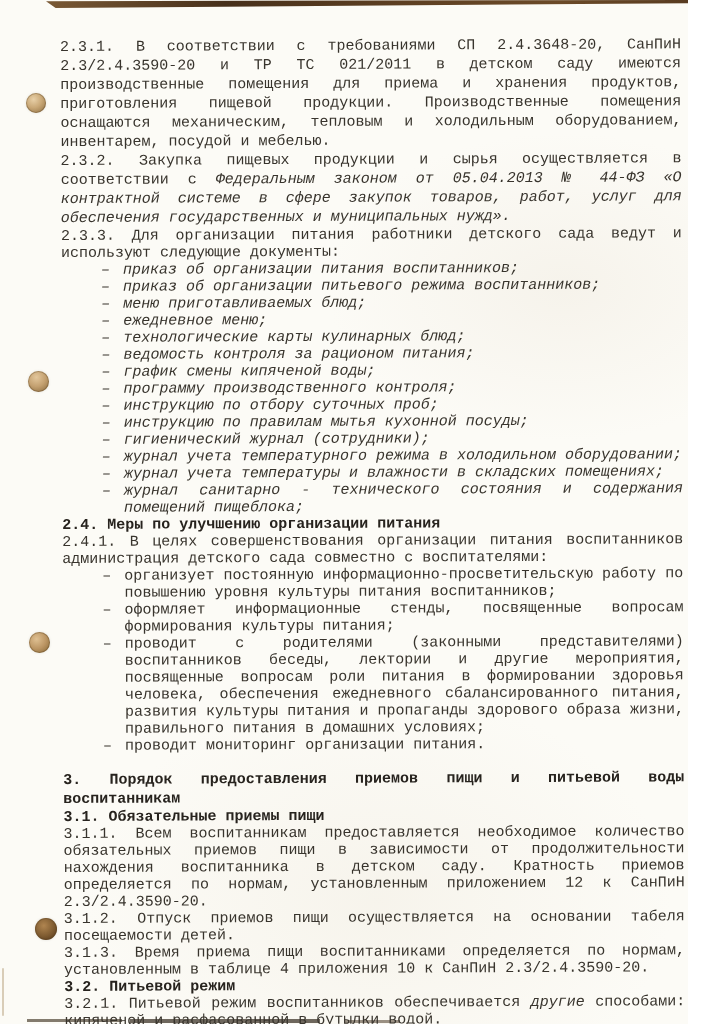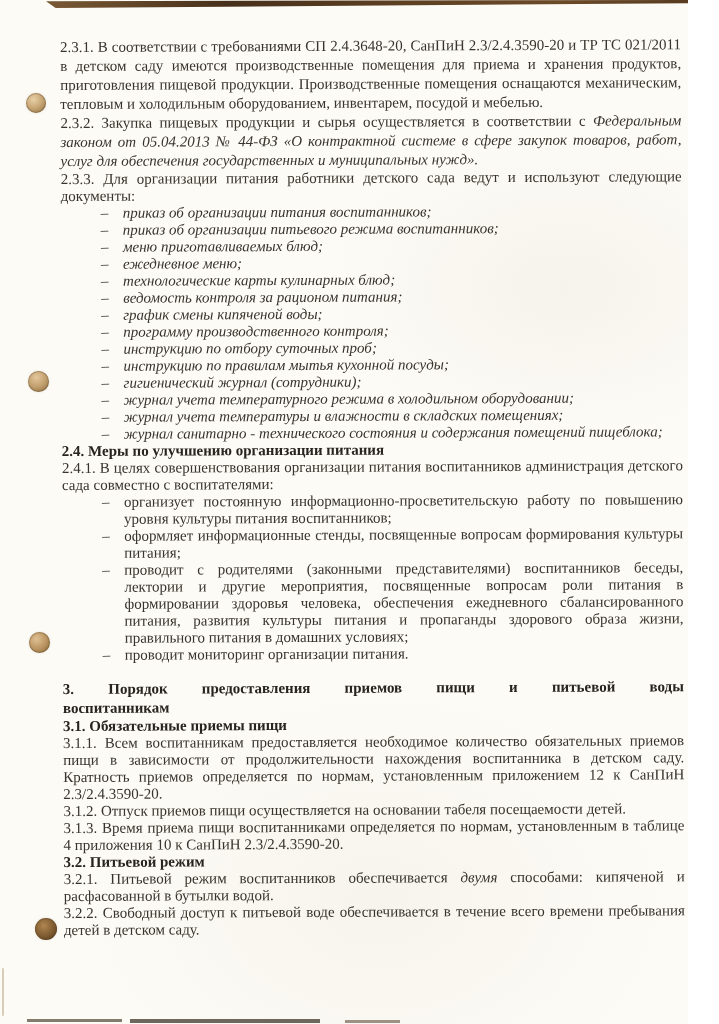--- a/index.html
+++ b/index.html
@@ -4,21 +4,21 @@
 <style>
   html, body { margin:0; padding:0; background:#ffffff; }
   .page {
     position:relative;
     width:688px; height:1024px;
     overflow:hidden;
     background:
       radial-gradient(ellipse 340px 220px at 82% 28%, rgba(241,236,226,.55), rgba(241,236,226,0) 70%),
       radial-gradient(ellipse 420px 300px at 55% 88%, rgba(243,239,229,.6), rgba(243,239,229,0) 70%),
       #fcfbf6;
-    font-family:Liberation Serif, serif;
+    font-family:Liberation Mono, monospace;
   }
 
   
   .top-strip {
     position:absolute; left:46px; right:0; top:0; height:8px;
     background:linear-gradient(90deg,#7a5935,#47301b 28%,#5d3f22 55%,#6b4a28 80%,#583b20);
     clip-path:polygon(0 15%, 100% 0, 100% 40%, 1.5% 100%);
     box-shadow:0 1px 2px rgba(160,130,90,.35);
   }
   .right-line-1 { position:absolute; left:714px; top:190px; width:2px; height:182px; background:#6d5338; opacity:.8; }
@@ -170,17 +170,17 @@
       <span class="h3-line1">3. Порядок предоставления приемов пищи и питьевой воды</span>
       <span class="h3-line2">воспитанникам</span>
     </div>
 
     <p class="bold-heading h31">3.1. Обязательные приемы пищи</p>
     <p>3.1.1. Всем воспитанникам предоставляется необходимое количество обязательных приемов пищи в зависимости от продолжительности нахождения воспитанника в детском саду. Кратность приемов определяется по нормам, установленным приложением 12 к СанПиН 2.3/2.4.3590-20.</p>
     <p>3.1.2. Отпуск приемов пищи осуществляется на основании табеля посещаемости детей.</p>
     <p>3.1.3. Время приема пищи воспитанниками определяется по нормам, установленным в таблице 4 приложения 10 к СанПиН 2.3/2.4.3590-20.</p>
 
     <p class="bold-heading h32">3.2. Питьевой режим</p>
-    <p><span>3.2.1. Питьевой режим воспитанников обеспечивается </span><span class="italic">двумя</span><span> способами: кипяченой и расфасованной в бутылки водой.</span></p>
+    <p><span>3.2.1. Питьевой режим воспитанников обеспечивается </span><span class="italic">другие</span><span> способами: кипяченой и расфасованной в бутылки водой.</span></p>
     <p>3.2.2. Свободный доступ к питьевой воде обеспечивается в течение всего времени пребывания детей в детском саду.</p>
 
   </div>
 </div>
 
 </body></html>

